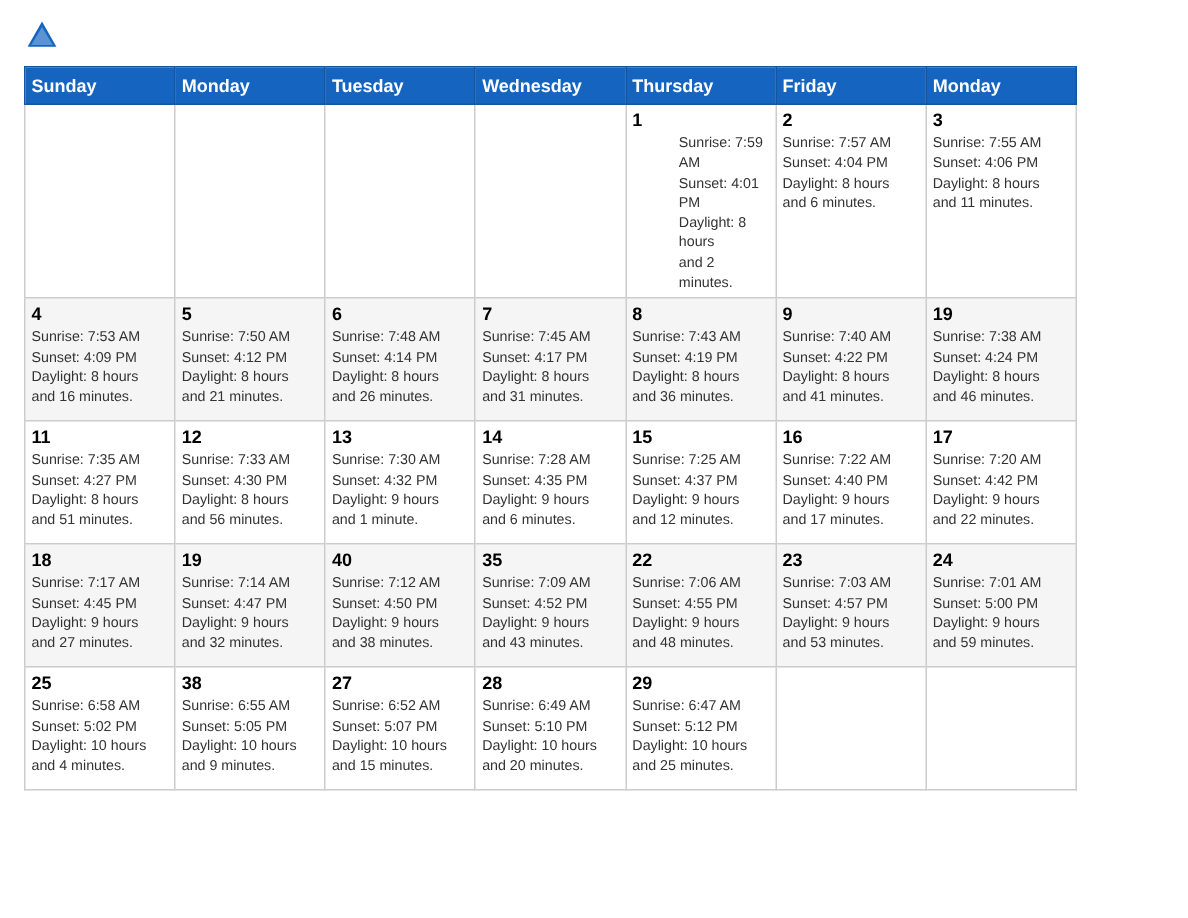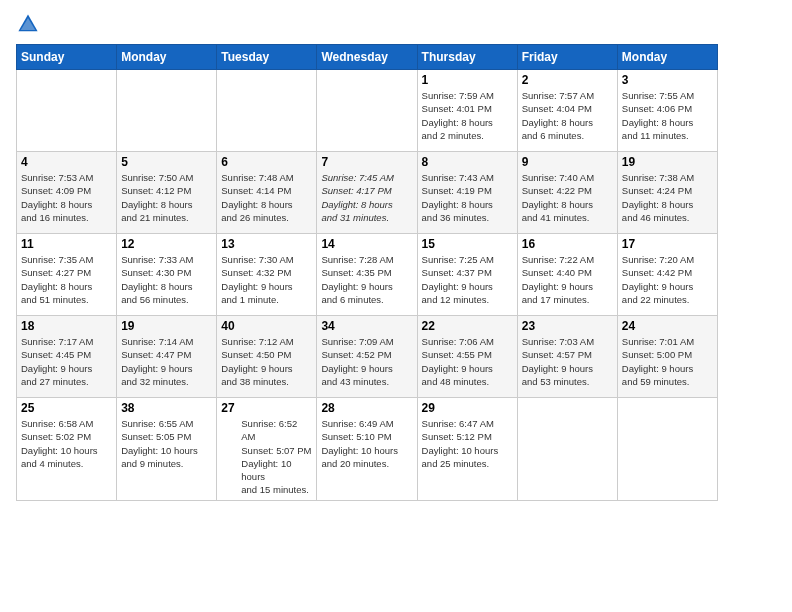--- a/index.html
+++ b/index.html
@@ -127,21 +127,21 @@
         </tr>
     </thead>
     <tbody id="calendar-body">
     <tr>
           <td class="empty"></td>
           <td class="empty"></td>
           <td class="empty"></td>
           <td class="empty"></td>
           <td>
             <span class="day-number">1</span>
-            <div class="day-info" style="white-space: pre-line;">Sunrise: 7:59 AM
+            <div class="day-info" style="white-space: pre-line; margin-left: 31px;">Sunrise: 7:59 AM
 Sunset: 4:01 PM
 Daylight: 8 hours
 and 2 minutes.</div>
           </td>
           <td>
             <span class="day-number">2</span>
             <div class="day-info" style="white-space: pre-line;">Sunrise: 7:57 AM
 Sunset: 4:04 PM
 Daylight: 8 hours
 and 6 minutes.</div>
@@ -171,21 +171,21 @@
           </td>
           <td>
             <span class="day-number">6</span>
             <div class="day-info" style="white-space: pre-line;">Sunrise: 7:48 AM
 Sunset: 4:14 PM
 Daylight: 8 hours
 and 26 minutes.</div>
           </td>
           <td>
             <span class="day-number">7</span>
-            <div class="day-info" style="white-space: pre-line; font-style: italic;">Sunrise: 7:45 AM
+            <div class="day-info" style="white-space: pre-line;">Sunrise: 7:45 AM
 Sunset: 4:17 PM
 Daylight: 8 hours
 and 31 minutes.</div>
           </td>
           <td>
             <span class="day-number">8</span>
             <div class="day-info" style="white-space: pre-line;">Sunrise: 7:43 AM
 Sunset: 4:19 PM
 Daylight: 8 hours
 and 36 minutes.</div>
@@ -272,21 +272,21 @@
 and 32 minutes.</div>
           </td>
           <td>
             <span class="day-number">40</span>
             <div class="day-info" style="white-space: pre-line;">Sunrise: 7:12 AM
 Sunset: 4:50 PM
 Daylight: 9 hours
 and 38 minutes.</div>
           </td>
           <td>
-            <span class="day-number">34</span>
+            <span class="day-number">35</span>
             <div class="day-info" style="white-space: pre-line;">Sunrise: 7:09 AM
 Sunset: 4:52 PM
 Daylight: 9 hours
 and 43 minutes.</div>
           </td>
           <td>
             <span class="day-number">22</span>
             <div class="day-info" style="white-space: pre-line;">Sunrise: 7:06 AM
 Sunset: 4:55 PM
 Daylight: 9 hours
@@ -317,21 +317,21 @@
           </td>
           <td>
             <span class="day-number">38</span>
             <div class="day-info" style="white-space: pre-line;">Sunrise: 6:55 AM
 Sunset: 5:05 PM
 Daylight: 10 hours
 and 9 minutes.</div>
           </td>
           <td>
             <span class="day-number">27</span>
-            <div class="day-info" style="white-space: pre-line; margin-left: 20px;">Sunrise: 6:52 AM
+            <div class="day-info" style="white-space: pre-line;">Sunrise: 6:52 AM
 Sunset: 5:07 PM
 Daylight: 10 hours
 and 15 minutes.</div>
           </td>
           <td>
             <span class="day-number">28</span>
             <div class="day-info" style="white-space: pre-line;">Sunrise: 6:49 AM
 Sunset: 5:10 PM
 Daylight: 10 hours
 and 20 minutes.</div>

